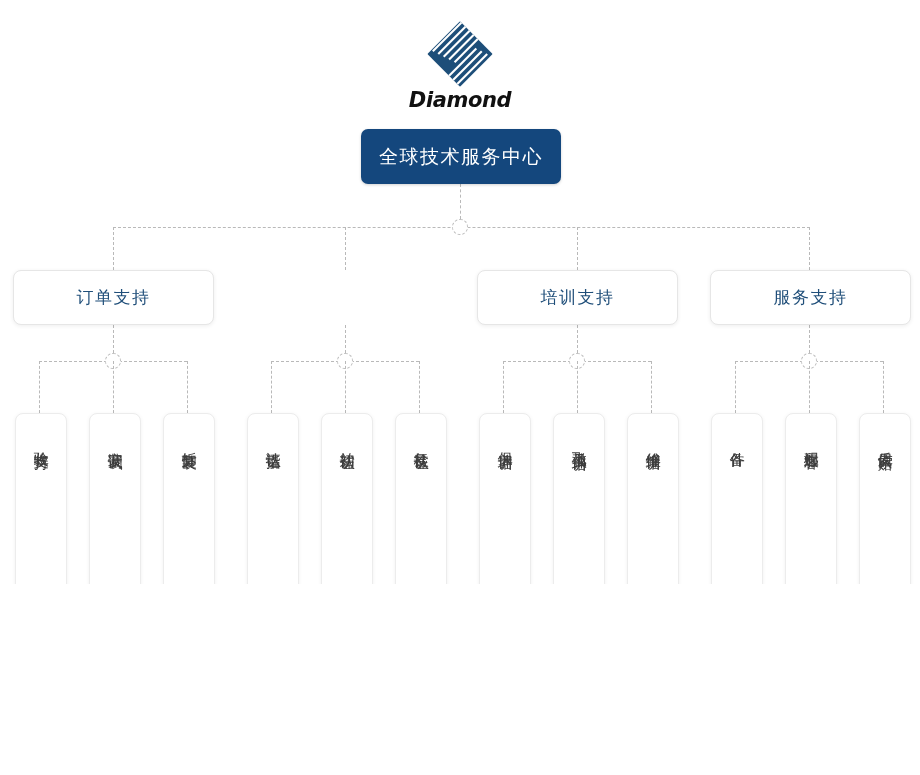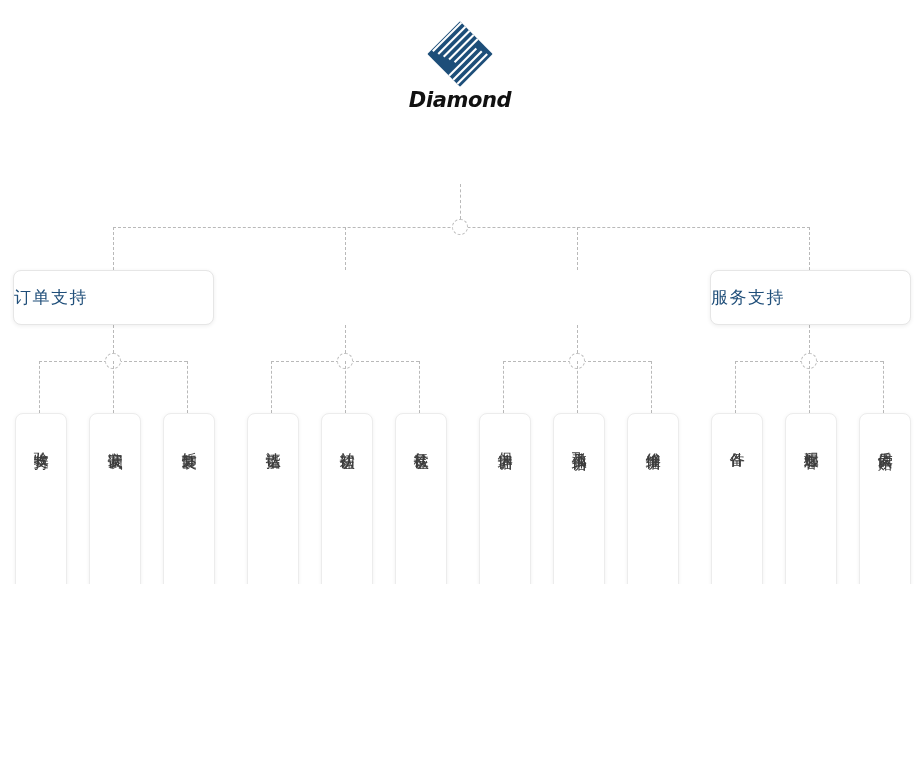--- a/index.html
+++ b/index.html
@@ -89,20 +89,21 @@
     justify-content: center;
     font-size: 19px;
     letter-spacing: 1.5px;
     box-shadow: 0 1px 3px rgba(0,0,0,0.18);
   }
   .node-l2 {
     border: 1px solid #e6e6e6;
     color: #1f4e79;
     display: flex;
     align-items: center;
+    justify-content: center;
     font-size: 17px;
     letter-spacing: 1.5px;
     box-shadow: 0 1px 4px rgba(0,0,0,0.07);
   }
   .node-l3, .node-l4 {
     border: 1px solid #ececec;
     color: #3c3c3c;
     box-shadow: 0 1px 4px rgba(0,0,0,0.06);
     display: flex;
     align-items: flex-start;
@@ -186,24 +187,30 @@
   <div class="conn conn-v" style="left:735px; top:361px; height:52px;"></div>
   <div class="conn conn-v" style="left:809px; top:361px; height:52px;"></div>
   <div class="conn conn-v" style="left:883px; top:361px; height:52px;"></div>
 
   <div class="conn conn-v" style="left:651px; top:600px; height:8px;"></div>
   <div class="conn conn-h" style="left:577px; top:616px; width:74px;"></div>
   <div class="conn-node" style="left:643px; top:608px;"></div>
   <div class="conn conn-v" style="left:577px; top:616px; height:18px;"></div>
   <div class="conn conn-v" style="left:651px; top:616px; height:18px;"></div>
 
+  <div class="node node-root" style="left:361px; top:129px; width:200px; height:55px;">
+    <span>全球技术服务中心</span>
+  </div>
 
   <div class="node node-l2" style="left:13px; top:270px; width:201px; height:55px;">
     <span>订单支持</span>
   </div>
+  <div class="node node-l2" style="left:477px; top:270px; width:201px; height:55px;">
+    <span>培训支持</span>
+  </div>
   <div class="node node-l2" style="left:710px; top:270px; width:201px; height:55px;">
     <span>服务支持</span>
   </div>
 
   <div class="node node-l3" style="left:15px; top:413px; width:52px; height:188px;">
     <span class="vtext">验收支持</span>
   </div>
   <div class="node node-l3" style="left:89px; top:413px; width:52px; height:188px;">
     <span class="vtext">安装调试</span>
   </div>

